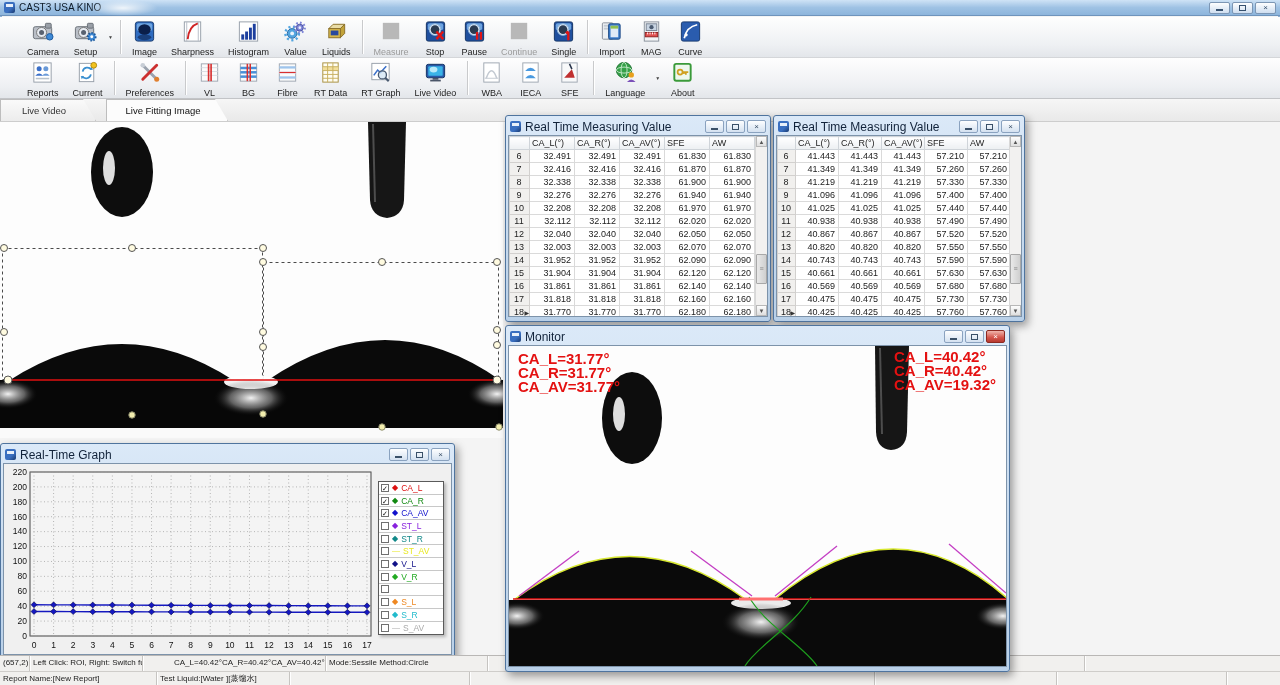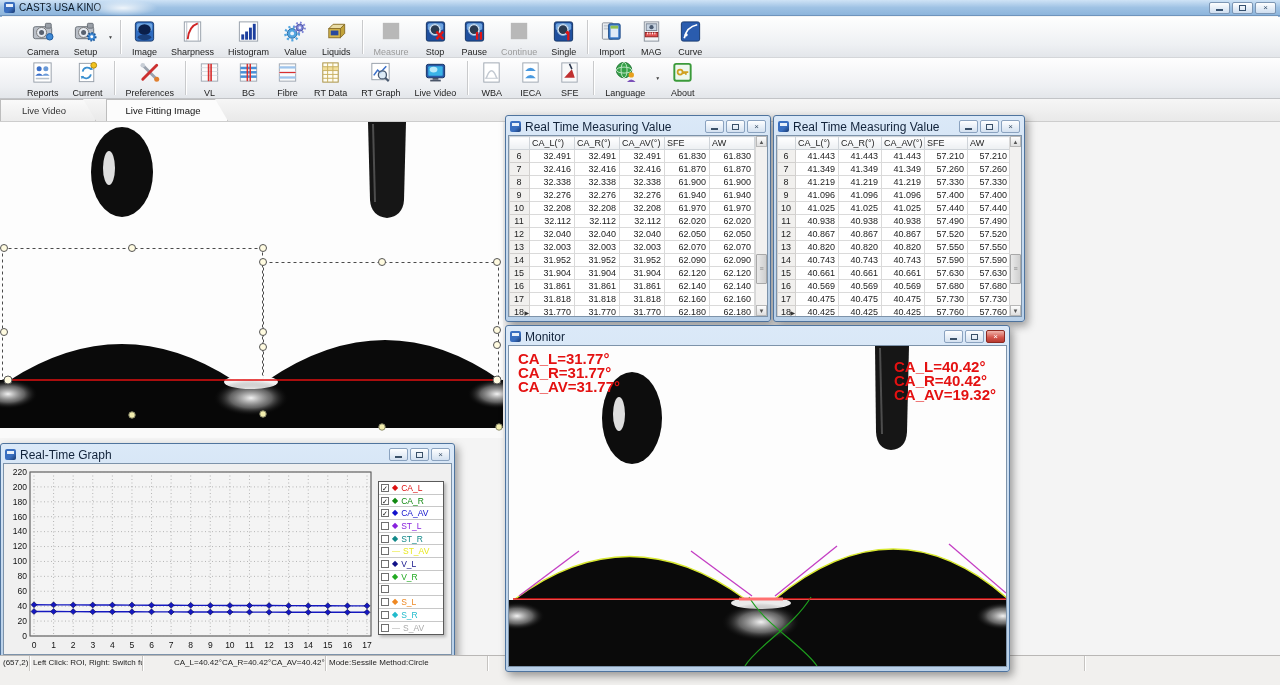--- a/index.html
+++ b/index.html
@@ -822,21 +822,21 @@
           </g>
 
           <line x1="4" y1="253" x2="497" y2="253" stroke="#e01010" stroke-width="1.6"></line>
           <line x1="230" y1="253" x2="274" y2="253" stroke="#ff7070" stroke-width="3"></line>
         </svg>
         <div class="readout" style="left: 9px; top: 6px; color: rgb(228, 17, 17);">
           <div>CA_L=31.77°</div>
           <div>CA_R=31.77°</div>
           <div>CA_AV=31.77°</div>
         </div>
-        <div class="readout" style="right: 10px; top: 14px; color: rgb(228, 17, 17);">
+        <div class="readout" style="right: 10px; top: 4px; color: rgb(228, 17, 17);">
           <div>CA_L=40.42°</div>
           <div>CA_R=40.42°</div>
           <div>CA_AV=19.32°</div>
         </div>
       </div>
     </div>
 
     <div class="cwin" id="graphwin" style="left:0px; top:321px; width:455px; height:217px;">
       <div class="cw-title">
         <div class="cw-icon"></div>
@@ -1021,15 +1021,24 @@
 
   <div id="statusbar">
     <div class="srow">
       <div class="scell" style="width:30px;">(657,2)</div>
       <div class="scell" style="width:113px;">Left Click: ROI, Right: Switch function</div>
       <div class="scell" style="width:155px;margin-left:28px;">CA_L=40.42°CA_R=40.42°CA_AV=40.42°</div>
       <div class="scell" style="width:162px;">Mode:Sessile  Method:Circle</div>
       <div class="scell" style="width:597px;"></div>
       <div class="scell" style="flex:1; border-right:none;"></div>
     </div>
+    <div class="srow">
+      <div class="scell" style="width:157px;">Report Name:[New Report]</div>
+      <div class="scell" style="width:133px;">Test Liquid:[Water ][蒸馏水]</div>
+      <div class="scell" style="width:180px;"></div>
+      <div class="scell" style="width:405px;"></div>
+      <div class="scell" style="width:182px;"></div>
+      <div class="scell" style="width:170px;"></div>
+      <div class="scell" style="flex:1; border-right:none;"></div>
+    </div>
   </div>
 
 </div>
 
 </body></html>

